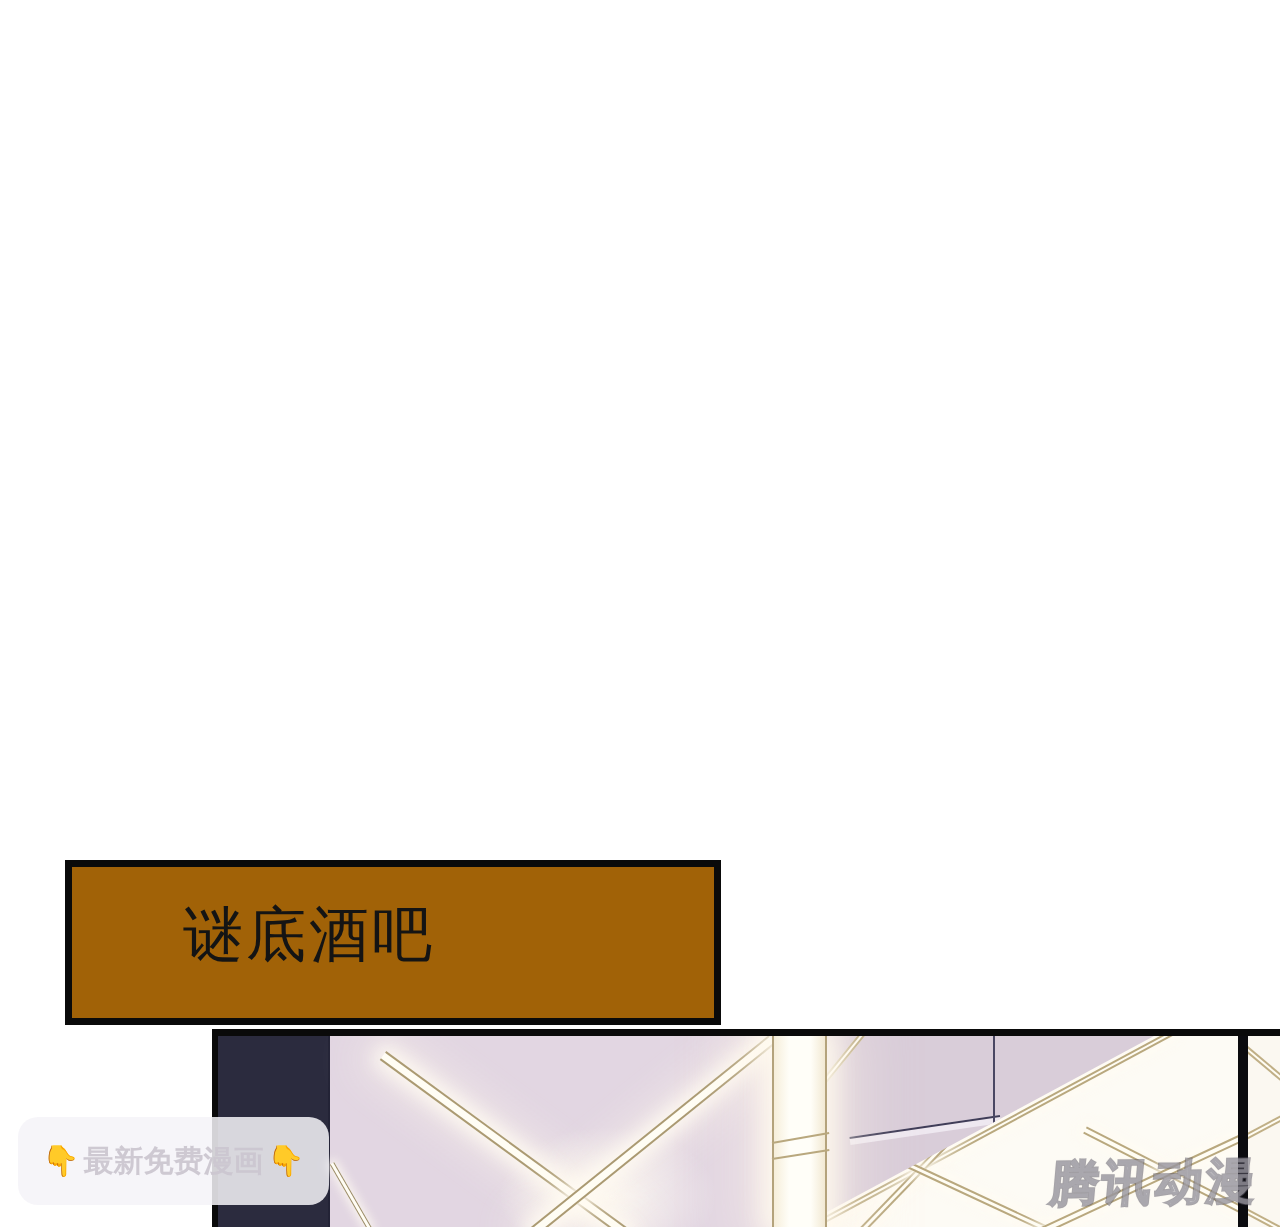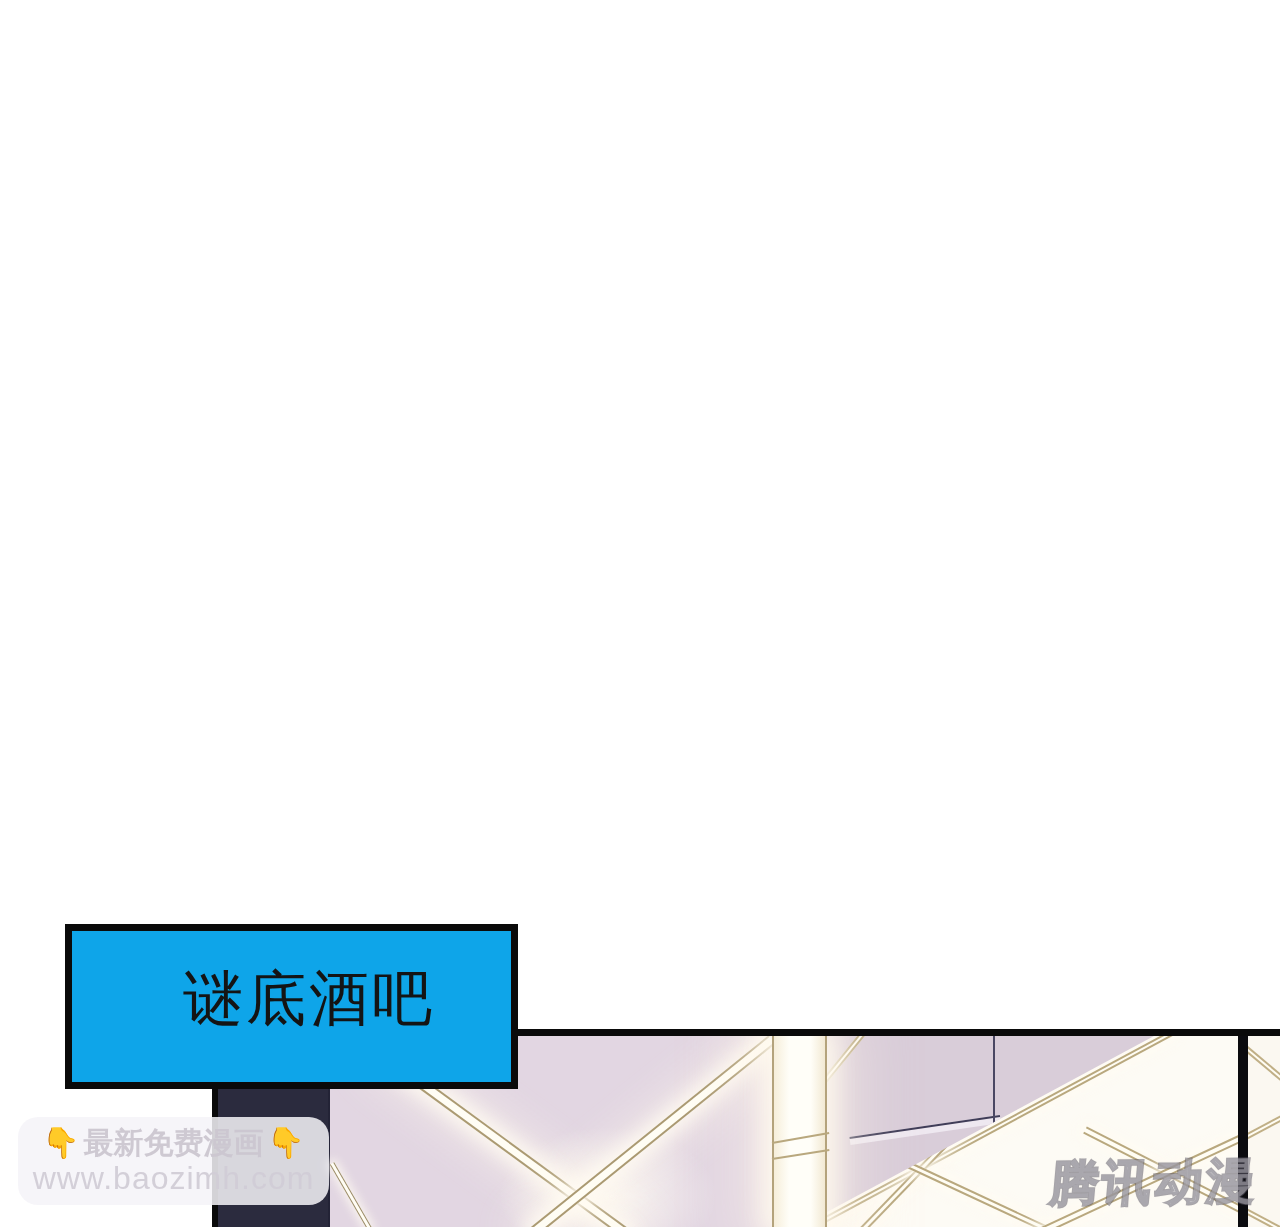--- a/index.html
+++ b/index.html
@@ -58,22 +58,22 @@
     background:#fffdf4;border-top:2px solid #b9a87e;border-bottom:2px solid #b9a87e;}
   .black-bar{left:1020px;top:0;width:10px;height:191px;background:#0b0b0f;}
   .far-right{left:1030px;top:0;width:32px;height:191px;background:#fbf8f1;overflow:hidden;}
   .fr-strip{transform-origin:0 50%;background:#fffdf4;
     border-top:2px solid #c0af86;border-bottom:2px solid #c0af86;height:6px;width:60px;}
   .fr1{left:-6px;top:6px;transform:rotate(40deg);}
   .fr2{left:-6px;top:100px;transform:rotate(-28deg);}
   .fr3{left:-6px;top:170px;transform:rotate(28deg);}
   
   .caption-box{
-    position:absolute;left:65px;top:924px;width:453px;height:165px;
-    background:#0ea5e9;border:7px solid #0a0a0a;box-sizing:border-box;
+    position:absolute;left:65px;top:860px;width:656px;height:165px;
+    background:#a16207;border:7px solid #0a0a0a;box-sizing:border-box;
     display:flex;align-items:center;z-index:3;
   }
   .caption-text{
     padding-left:111px;padding-bottom:14px;
     font-size:60px;font-weight:500;letter-spacing:3px;color:#141414;white-space:nowrap;
   }
   
   .bz-box{
     position:absolute;left:18px;top:1117px;width:311px;height:88px;border-radius:20px;
     background:rgba(245,243,248,.86);z-index:6;
@@ -135,18 +135,17 @@
   <div class="caption-box">
     <span class="caption-text">谜底酒吧</span>
   </div>
 
   <div class="bz-box">
     <div class="bz-line1">
       <span class="bz-emoji">👇</span>
       <span>最新免费漫画</span>
       <span class="bz-emoji">👇</span>
     </div>
-    <div class="bz-line2">www.baozimh.com</div>
   </div>
 
   <div class="tx-mark">腾讯动漫</div>
 
 </div>
 
 </body></html>

